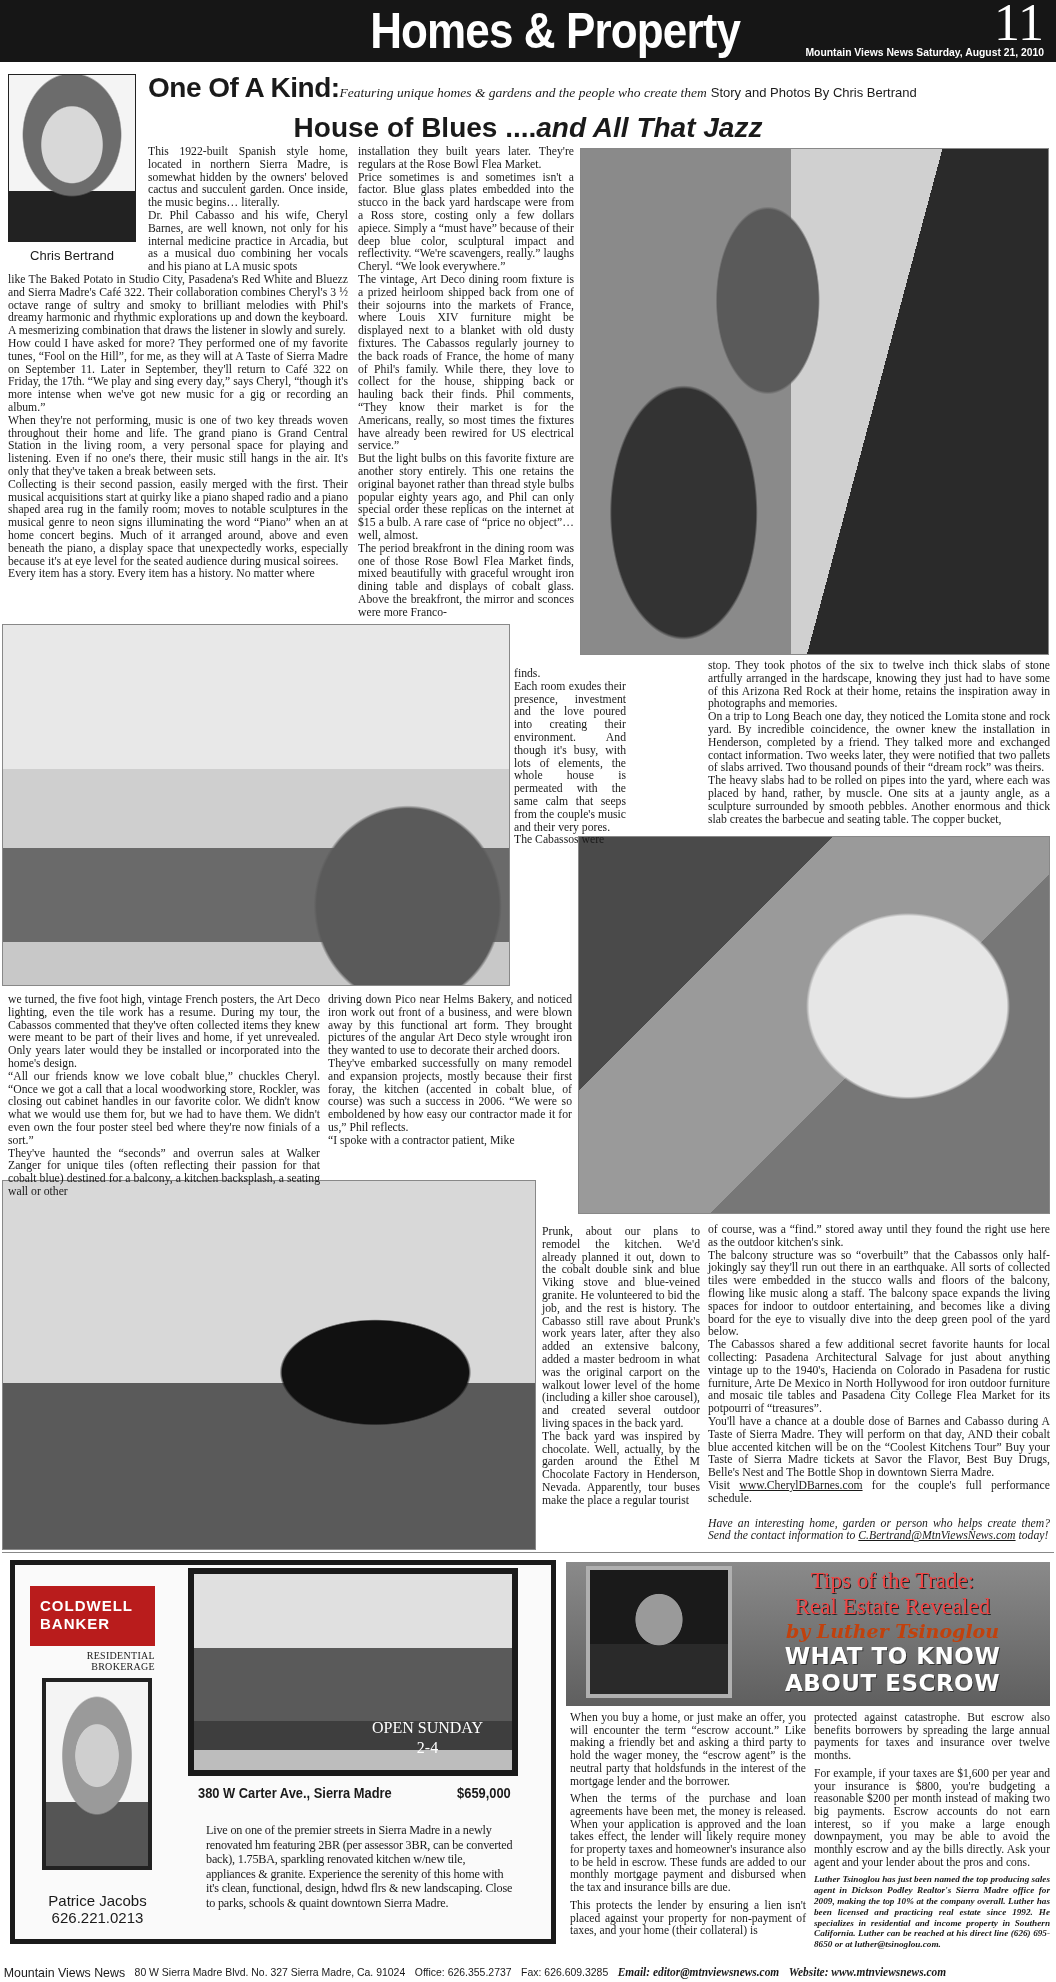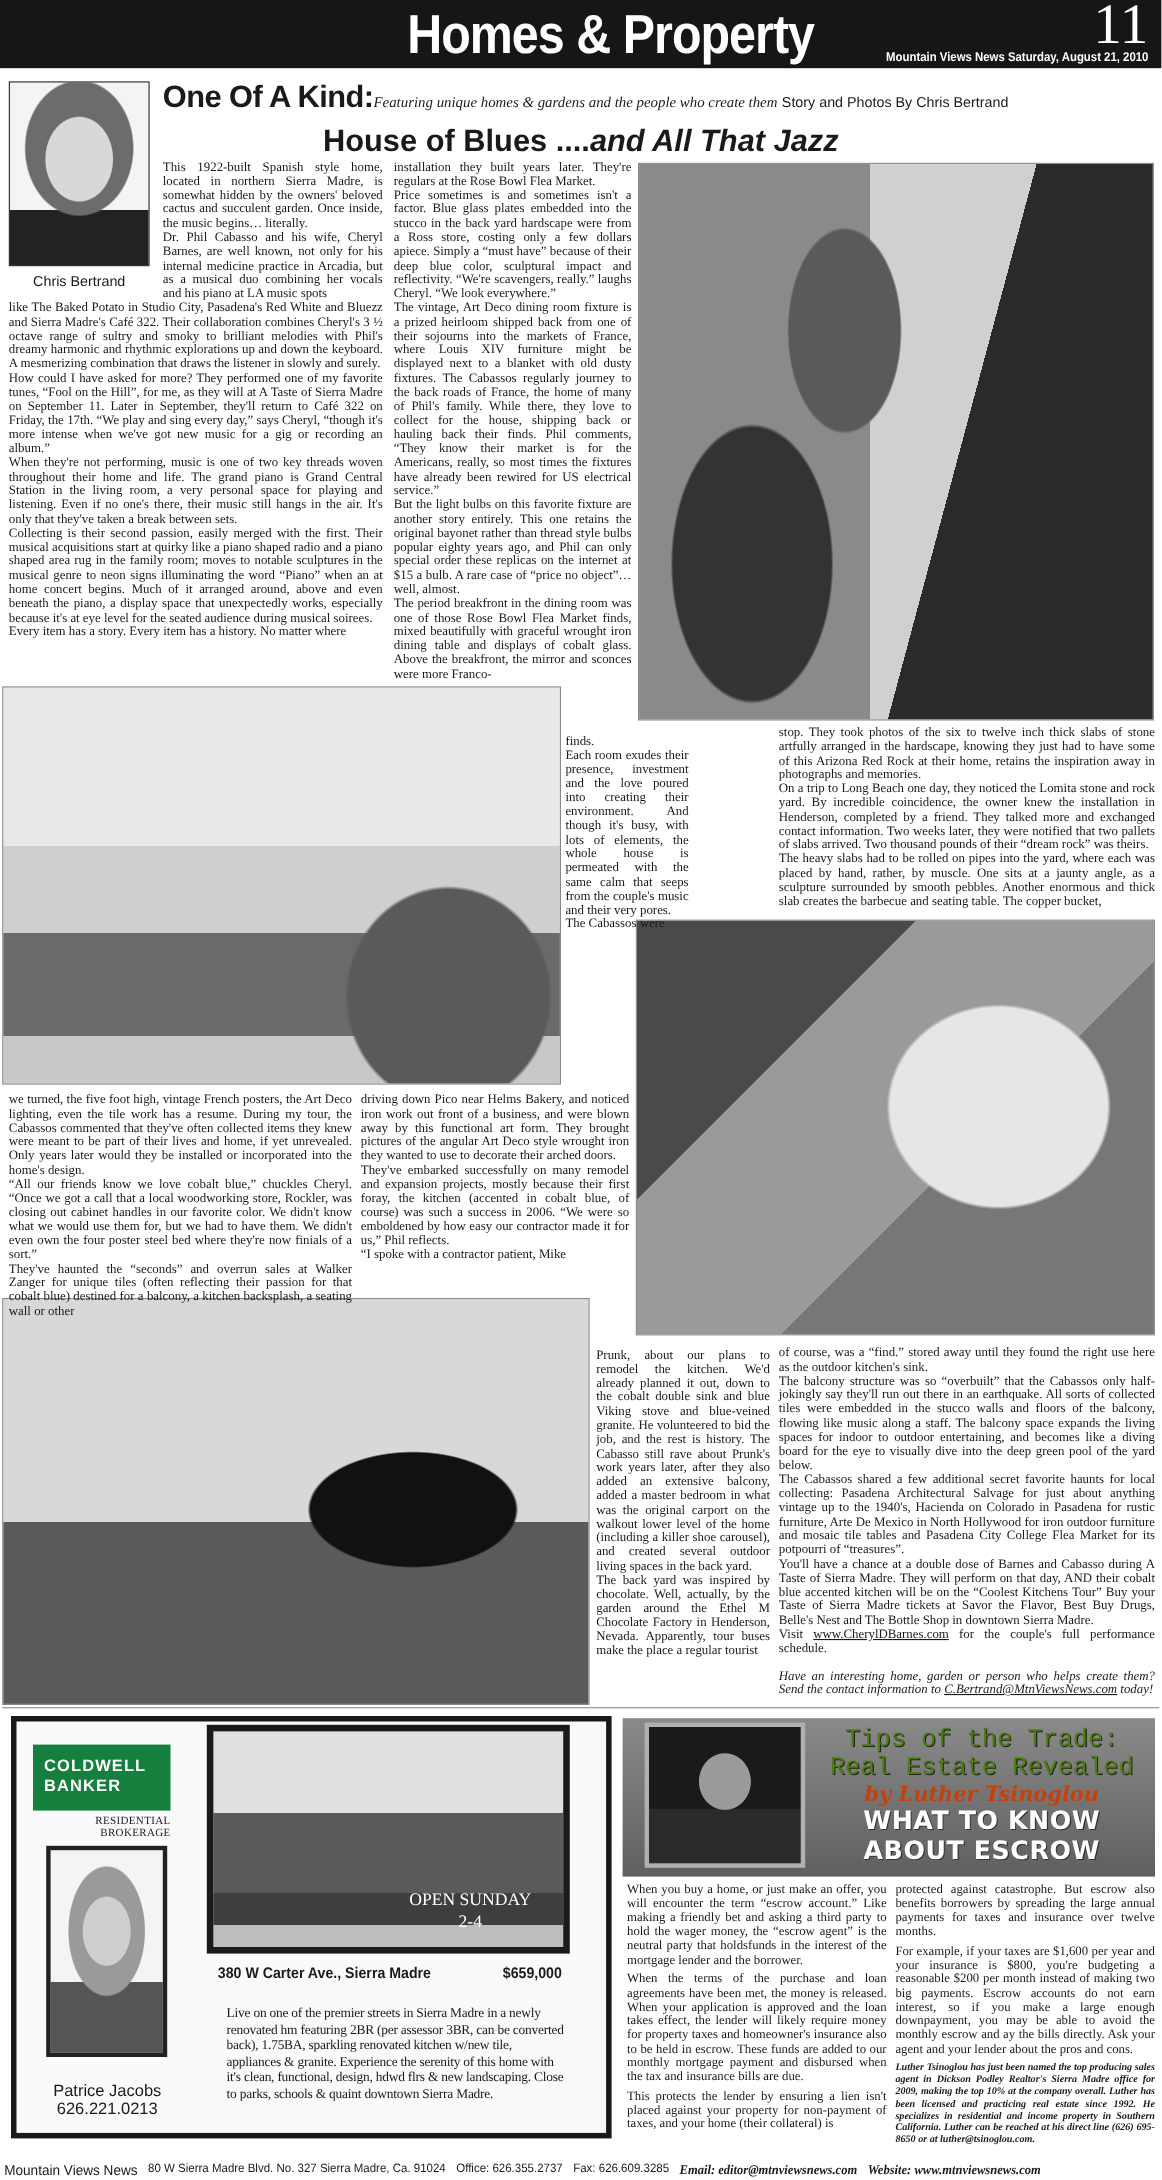--- a/index.html
+++ b/index.html
@@ -34,32 +34,32 @@
       radial-gradient(ellipse 30% 45% at 80% 78%, #5a5a5a 0 60%, transparent 62%),
       linear-gradient(#e8e8e8 0 40%, #cfcfcf 40% 62%, #6a6a6a 62% 88%, #c8c8c8 88%); }
   .ph-garden { left: 578px; top: 836px; width: 472px; height: 378px; background:
       radial-gradient(ellipse 35% 40% at 70% 45%, #e6e6e6 0 60%, transparent 62%),
       linear-gradient(135deg, #4a4a4a 0 30%, #9a9a9a 30% 60%, #777 60%); }
   .ph-living { left: 2px; top: 1180px; width: 534px; height: 370px; background:
       radial-gradient(ellipse 25% 20% at 70% 52%, #111 0 70%, transparent 72%),
       linear-gradient(#d8d8d8 0 55%, #5a5a5a 55% 100%); }
 
   .ad-left { left: 10px; top: 1560px; width: 546px; height: 384px; border: 5px solid #1a1a1a; background: #fafafa; }
-  .cb-logo { left: 30px; top: 1586px; width: 125px; height: 60px; background: #15803d; color: #fff; font-family: "Liberation Sans", sans-serif; font-weight: bold; font-size: 15px; line-height: 18px; padding: 11px 0 0 10px; letter-spacing: 1px; }
+  .cb-logo { left: 30px; top: 1586px; width: 125px; height: 60px; background: #b91c1c; color: #fff; font-family: "Liberation Sans", sans-serif; font-weight: bold; font-size: 15px; line-height: 18px; padding: 11px 0 0 10px; letter-spacing: 1px; }
   .cb-sub { left: 30px; top: 1650px; width: 125px; text-align: right; font-family: "Liberation Serif", serif; font-size: 10px; letter-spacing: 0.3px; }
   .agent-photo { left: 42px; top: 1678px; width: 110px; height: 192px; border: 4px solid #222; background: radial-gradient(ellipse 35% 28% at 50% 40%, #cfcfcf 0 60%, transparent 62%), radial-gradient(ellipse 48% 45% at 50% 40%, #9a9a9a 0 70%, transparent 72%), linear-gradient(#f4f4f4 0 65%, #555 65%); }
   .agent-name { left: 30px; top: 1892px; width: 135px; text-align: center; font-family: "Liberation Sans", sans-serif; font-size: 15px; line-height: 17px; }
   .ad-photo { left: 188px; top: 1568px; width: 330px; height: 208px; border: 6px solid #1a1a1a; background: linear-gradient(#e0e0e0 0 38%, #5a5a5a 38% 75%, #3e3e3e 75% 90%, #bdbdbd 90%); }
   .open-sunday { left: 360px; top: 1718px; width: 135px; text-align: center; color: #fff; font-family: "Liberation Serif", serif; font-size: 16px; line-height: 20px; }
   .ad-addr { left: 198px; top: 1785px; width: 340px; font-family: "Liberation Sans", sans-serif; font-weight: bold; font-size: 14px; display: flex; justify-content: space-between; transform: scaleX(0.92); transform-origin: left; }
   .ad-desc { left: 206px; top: 1823px; width: 308px; font-family: Liberation Serif, serif; font-size: 12.2px; line-height: 14.5px; letter-spacing: -0.2px; }
 
   .tips-banner { left: 566px; top: 1562px; width: 484px; height: 144px; background: linear-gradient(#8a8a8a, #5f5f5f); }
   .tips-photo { left: 586px; top: 1566px; width: 146px; height: 132px; border: 4px solid #b0b0b0; background: radial-gradient(ellipse 28% 34% at 50% 40%, #9a9a9a 0 60%, transparent 62%), linear-gradient(#1a1a1a 0 60%, #2a2a2a 60%); }
-  .tips-title { left: 740px; top: 1568px; width: 305px; text-align: center; color: #4d7c0f; font-family: Liberation Mono, monospace; font-size: 23px; line-height: 26px; text-shadow: 1px 1px 0 #222; }
+  .tips-title { left: 740px; top: 1568px; width: 305px; text-align: center; color: #ef4444; font-family: Liberation Serif, serif; font-size: 23px; line-height: 26px; text-shadow: 1px 1px 0 #222; }
   .tips-by { left: 740px; top: 1620px; width: 305px; text-align: center; color: #c2410c; font-family: "DejaVu Serif", serif; font-style: italic; font-weight: bold; font-size: 19px; }
   .tips-head { left: 740px; top: 1643px; width: 305px; text-align: center; color: #fff; font-family: "DejaVu Sans", sans-serif; font-weight: bold; font-size: 23px; line-height: 27px; letter-spacing: 0.5px; text-shadow: 1px 1px 0 #333; }
   .tips-col { font-size: 11.6px; line-height: 12.7px; text-align: justify; }
   .tips-col p { margin-bottom: 5px; }
   .bio { font-style: italic; font-weight: bold; font-size: 9.2px; line-height: 10.8px; }
 
   .footer { left: 0; top: 1962px; width: 1056px; height: 20px; font-family: "Liberation Sans", sans-serif; font-size: 11px; white-space: nowrap; display: flex; gap: 10px; padding-left: 4px; align-items: center; transform: scaleX(0.95); transform-origin: left; }
   .footer .pub { font-size: 13px; }
   .footer .em { font-family: "Liberation Serif", serif; font-style: italic; font-weight: bold; font-size: 12px; }
   .rule { background: #888; height: 1px; }

